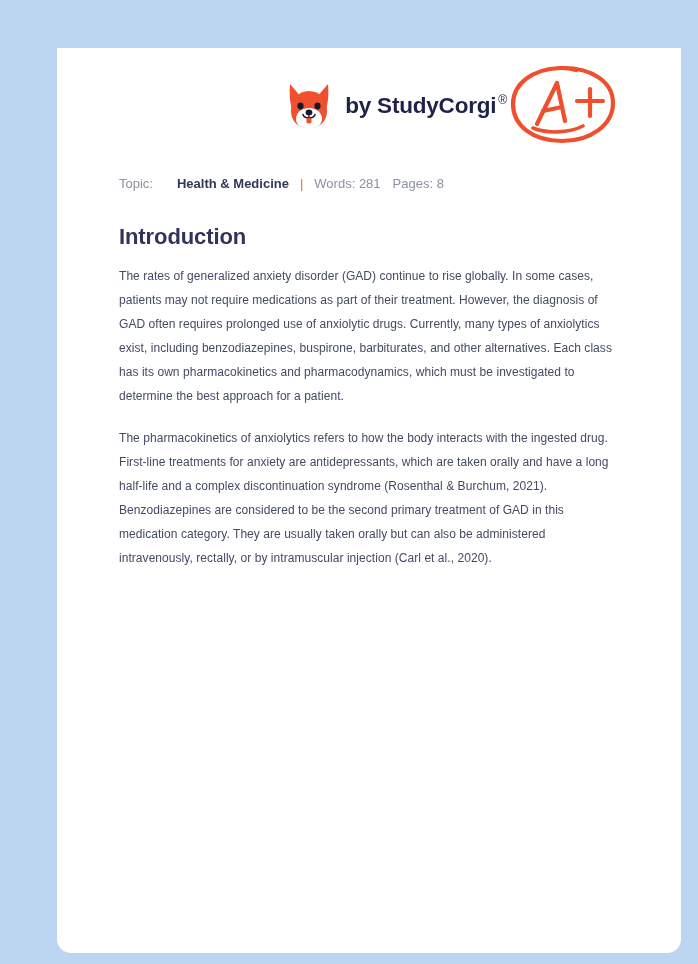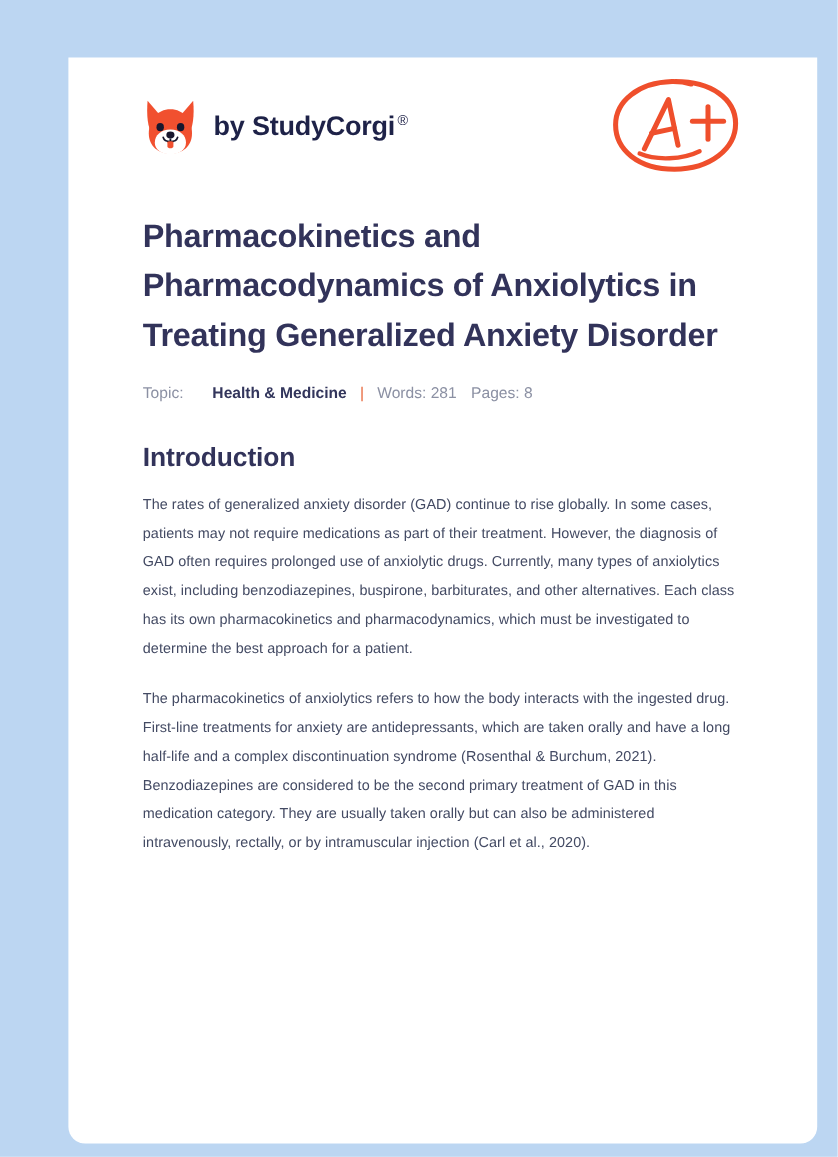--- a/index.html
+++ b/index.html
@@ -30,21 +30,21 @@
   }
 
   .page-inner {
     padding: 0 62px;
   }
 
   
   .brand-header {
     display: flex;
     align-items: center;
-    justify-content: space-between;
+    justify-content: flex-end;
     height: 108px;
     padding-top: 6px;
   }
 
   .brand-left {
     display: flex;
     align-items: center;
     gap: 13px;
   }
 
@@ -187,21 +187,20 @@
           <path d="M36 50 L55 46"></path>
 
           <path d="M70 40 L96 40"></path>
           <path d="M83 28 L83 55"></path>
 
           <path d="M26 67 C40 73, 62 72, 76 65" stroke-width="3.6"></path>
         </g>
       </svg>
     </header>
 
-    <h1 class="doc-title">Pharmacokinetics and Pharmacodynamics of Anxiolytics in Treating Generalized Anxiety Disorder</h1>
 
     <div class="doc-meta">
       <span class="meta-label">Topic:</span>
       <span class="meta-topic">Health &amp; Medicine</span>
       <span class="meta-sep">|</span>
       <span class="meta-stat">Words: 281</span>
       <span class="meta-stat">Pages: 8</span>
     </div>
 
     <h2 class="section-h2">Introduction</h2>

